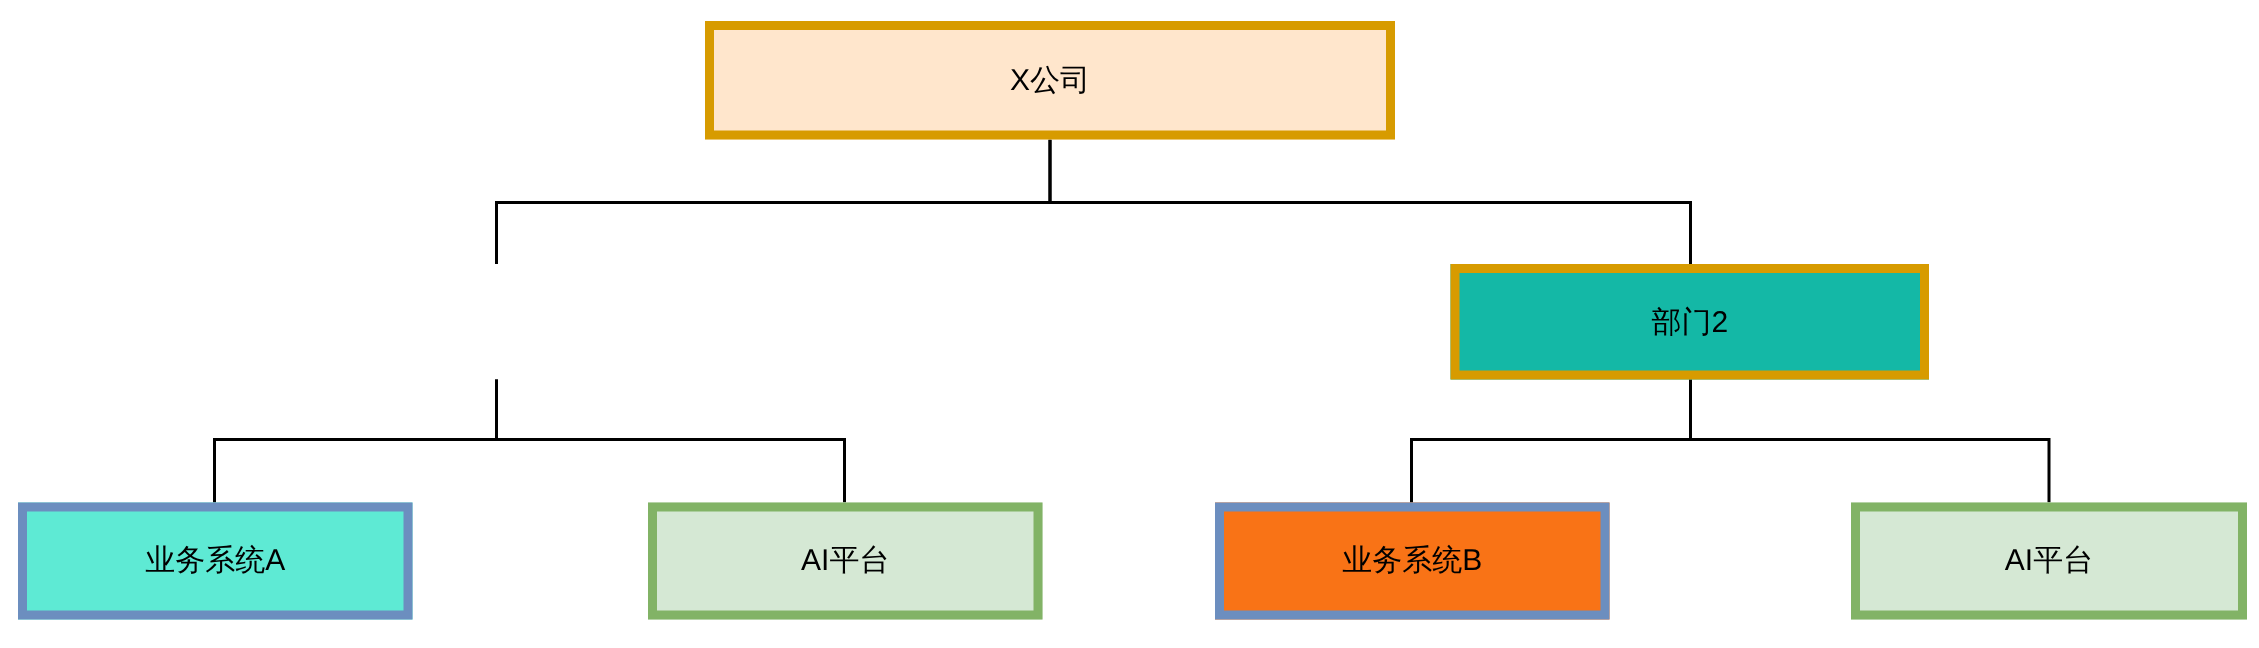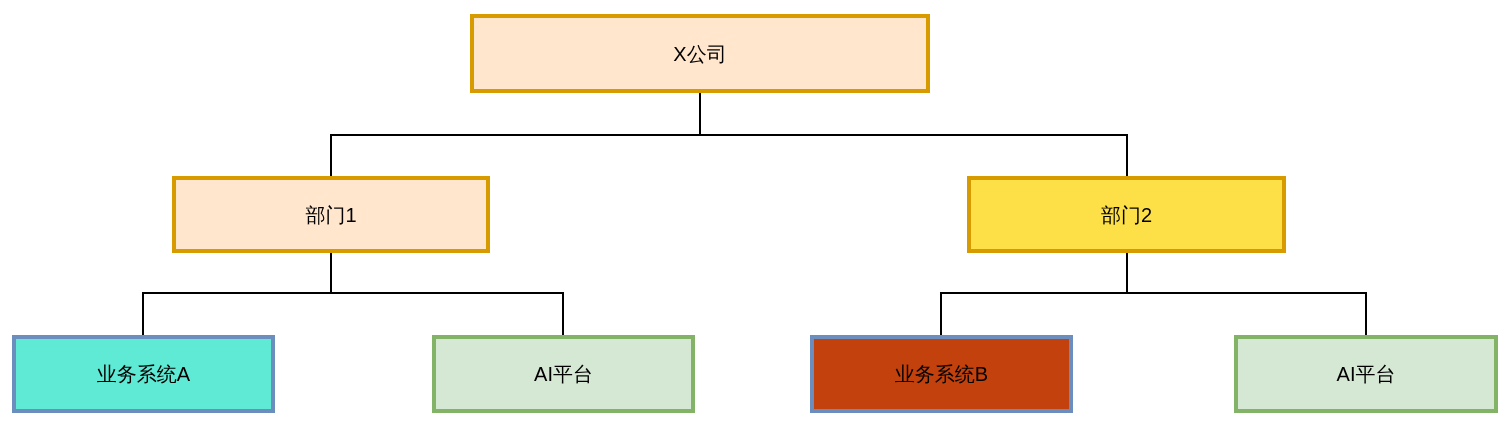--- a/index.html
+++ b/index.html
@@ -19,21 +19,21 @@
     position: absolute;
     left: 0;
     top: 0;
     width: 1506px;
     height: 432px;
     pointer-events: none;
   }
   .node {
     position: absolute;
     box-sizing: border-box;
-    border: 4px solid #737373;
+    border: 6px solid #737373;
     background: #f5f5f5;
     display: flex;
     align-items: center;
     justify-content: center;
     text-align: center;
   }
   .node .label {
     font-size: 20px;
     color: #000000;
     line-height: 1.2;
@@ -59,37 +59,34 @@
     <path d="M331 253 L331 293 L143 293 L143 335" fill="none" stroke="#000000" stroke-width="2"></path>
     <path d="M331 253 L331 293 L563 293 L563 335" fill="none" stroke="#000000" stroke-width="2"></path>
     <path d="M1127 253 L1127 293 L941 293 L941 335" fill="none" stroke="#000000" stroke-width="2"></path>
     <path d="M1127 253 L1127 293 L1366 293 L1366 335" fill="none" stroke="#000000" stroke-width="2"></path>
   </svg>
 
   <div class="node n-company" style="background: rgb(255, 230, 204); border-color: rgb(215, 155, 0);">
     <span class="label">X公司</span>
   </div>
 
-  <div class="node n-dept1" style="background: rgb(255, 230, 204); border-color: rgb(215, 155, 0);">
-    <span class="label">部门1</span>
-  </div>
 
-  <div class="node n-dept2" style="background: #fde047; border-color: rgb(215, 155, 0);">
+  <div class="node n-dept2" style="background: #14b8a6; border-color: rgb(215, 155, 0);">
     <span class="label">部门2</span>
   </div>
 
   <div class="node n-sysA" style="background: #5eead4; border-color: rgb(108, 142, 191);">
     <span class="label">业务系统A</span>
   </div>
 
   <div class="node n-ai1" style="background: rgb(213, 232, 212); border-color: rgb(130, 179, 102);">
     <span class="label">AI平台</span>
   </div>
 
-  <div class="node n-sysB" style="background: #c2410c; border-color: rgb(108, 142, 191);">
+  <div class="node n-sysB" style="background: #f97316; border-color: rgb(108, 142, 191);">
     <span class="label">业务系统B</span>
   </div>
 
   <div class="node n-ai2" style="background: rgb(213, 232, 212); border-color: rgb(130, 179, 102);">
     <span class="label">AI平台</span>
   </div>
 
 </div>
 
 </body></html>

